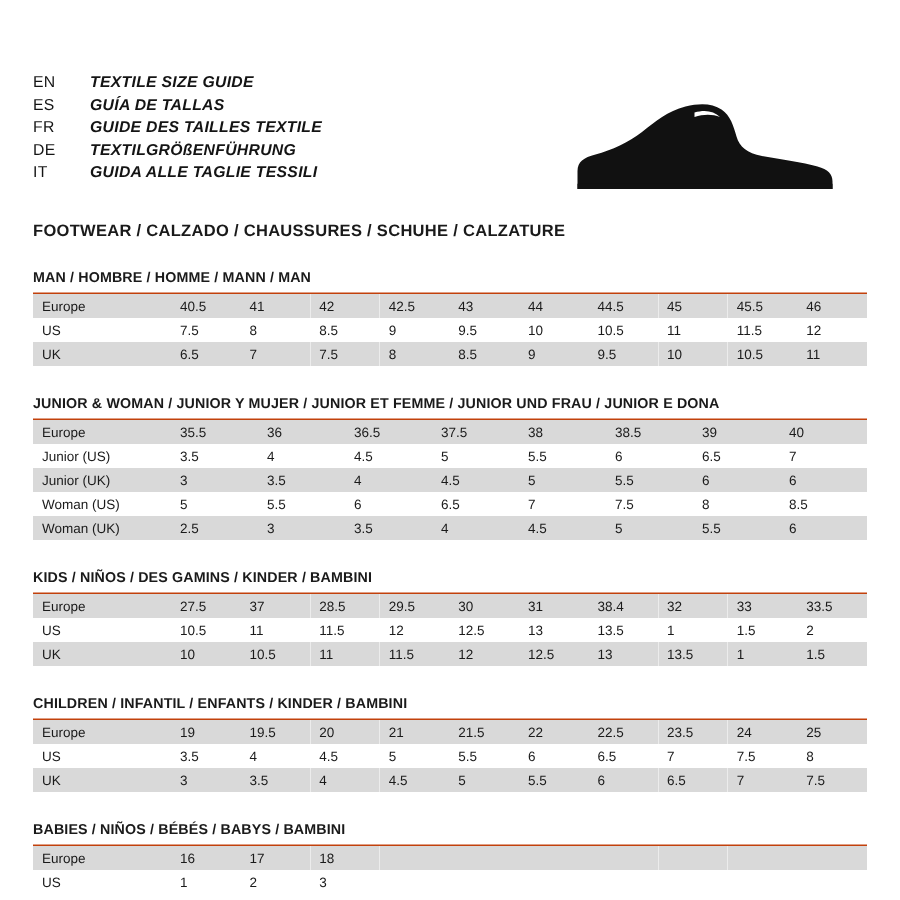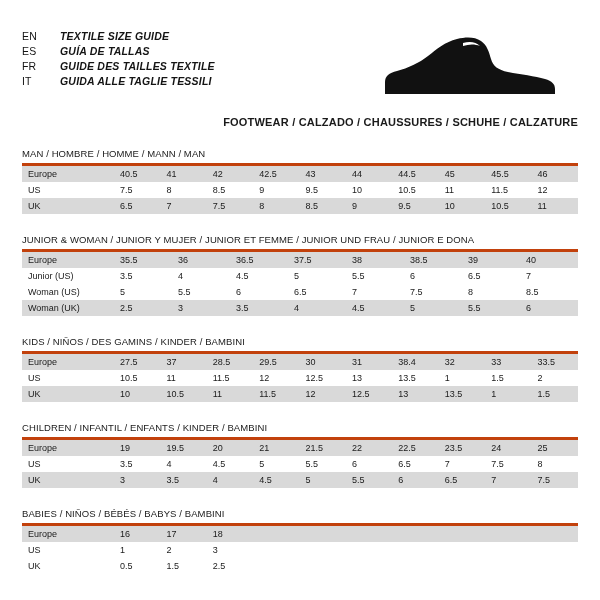--- a/index.html
+++ b/index.html
@@ -18,22 +18,23 @@
     position: relative;
     width: 600px;
     height: 600px;
     box-sizing: border-box;
     padding: 16px 22px 0 22px;
   }
 
   
   .header {
     display: flex;
-    align-items: center;
+    align-items: flex-start;
     justify-content: space-between;
+    margin-top: 32px;
   }
   .lang-table {
     border-collapse: collapse;
   }
   .lang-table td {
     font-size: 10.5px;
     line-height: 15px;
     padding: 0;
     vertical-align: top;
     letter-spacing: 0.2px;
@@ -55,33 +56,32 @@
     margin-right: 18px;
     margin-top: 16px;
     flex: 0 0 auto;
   }
 
   .category-title {
     margin-top: 14px;
     font-size: 11px;
     font-weight: bold;
     letter-spacing: 0.2px;
-    text-align: right;
   }
 
   
   .block {
     margin-top: 20px;
   }
   .block-title {
     font-size: 9.5px;
-    font-weight: normal;
+    font-weight: bold;
     letter-spacing: 0.1px;
     padding-bottom: 4px;
-    border-bottom: 3px solid #c2410c;
+    border-bottom: 1px solid #c2410c;
     margin-bottom: 0;
   }
   table.sizes {
     border-collapse: collapse;
     width: 100%;
     table-layout: fixed;
   }
   table.sizes td {
     font-size: 9px;
     height: 16px;
@@ -116,20 +116,24 @@
           <td class="lang-code">EN</td>
           <td class="lang-title">TEXTILE SIZE GUIDE</td>
         </tr>
         <tr>
           <td class="lang-code">ES</td>
           <td class="lang-title">GUÍA DE TALLAS</td>
         </tr>
         <tr>
           <td class="lang-code">FR</td>
           <td class="lang-title">GUIDE DES TAILLES TEXTILE</td>
+        </tr>
+        <tr>
+          <td class="lang-code">DE</td>
+          <td class="lang-title">TEXTILGRÖßENFÜHRUNG</td>
         </tr>
         <tr>
           <td class="lang-code">IT</td>
           <td class="lang-title">GUIDA ALLE TAGLIE TESSILI</td>
         </tr>
       </tbody>
     </table>
 
     <svg class="shoe-art" viewBox="0 0 185 70" aria-hidden="true">
       <path fill="#111111" d="M10,62 L10,50 C10,44 14,41 22,39 C33,36 44,31 53,24 C62,17 70,10 82,7 C92,4.5 100,5 106,9 C112,13 114,20 116,27 C118,34 123,38 133,40 C146,42.5 160,44 170,47 C177,49 180,52 180,57 L180,62 Z"></path>
@@ -206,20 +210,31 @@
           <td class="rowlabel">Junior (US)</td>
           <td>3.5</td>
           <td>4</td>
           <td>4.5</td>
           <td>5</td>
           <td>5.5</td>
           <td>6</td>
           <td>6.5</td>
           <td>7</td>
         </tr>
+        <tr class="shaded">
+          <td class="rowlabel">Junior (UK)</td>
+          <td>3</td>
+          <td>3.5</td>
+          <td>4</td>
+          <td>4.5</td>
+          <td>5</td>
+          <td>5.5</td>
+          <td>6</td>
+          <td>6</td>
+        </tr>
         <tr class="plain">
           <td class="rowlabel">Woman (US)</td>
           <td>5</td>
           <td>5.5</td>
           <td>6</td>
           <td>6.5</td>
           <td>7</td>
           <td>7.5</td>
           <td>8</td>
           <td>8.5</td>

